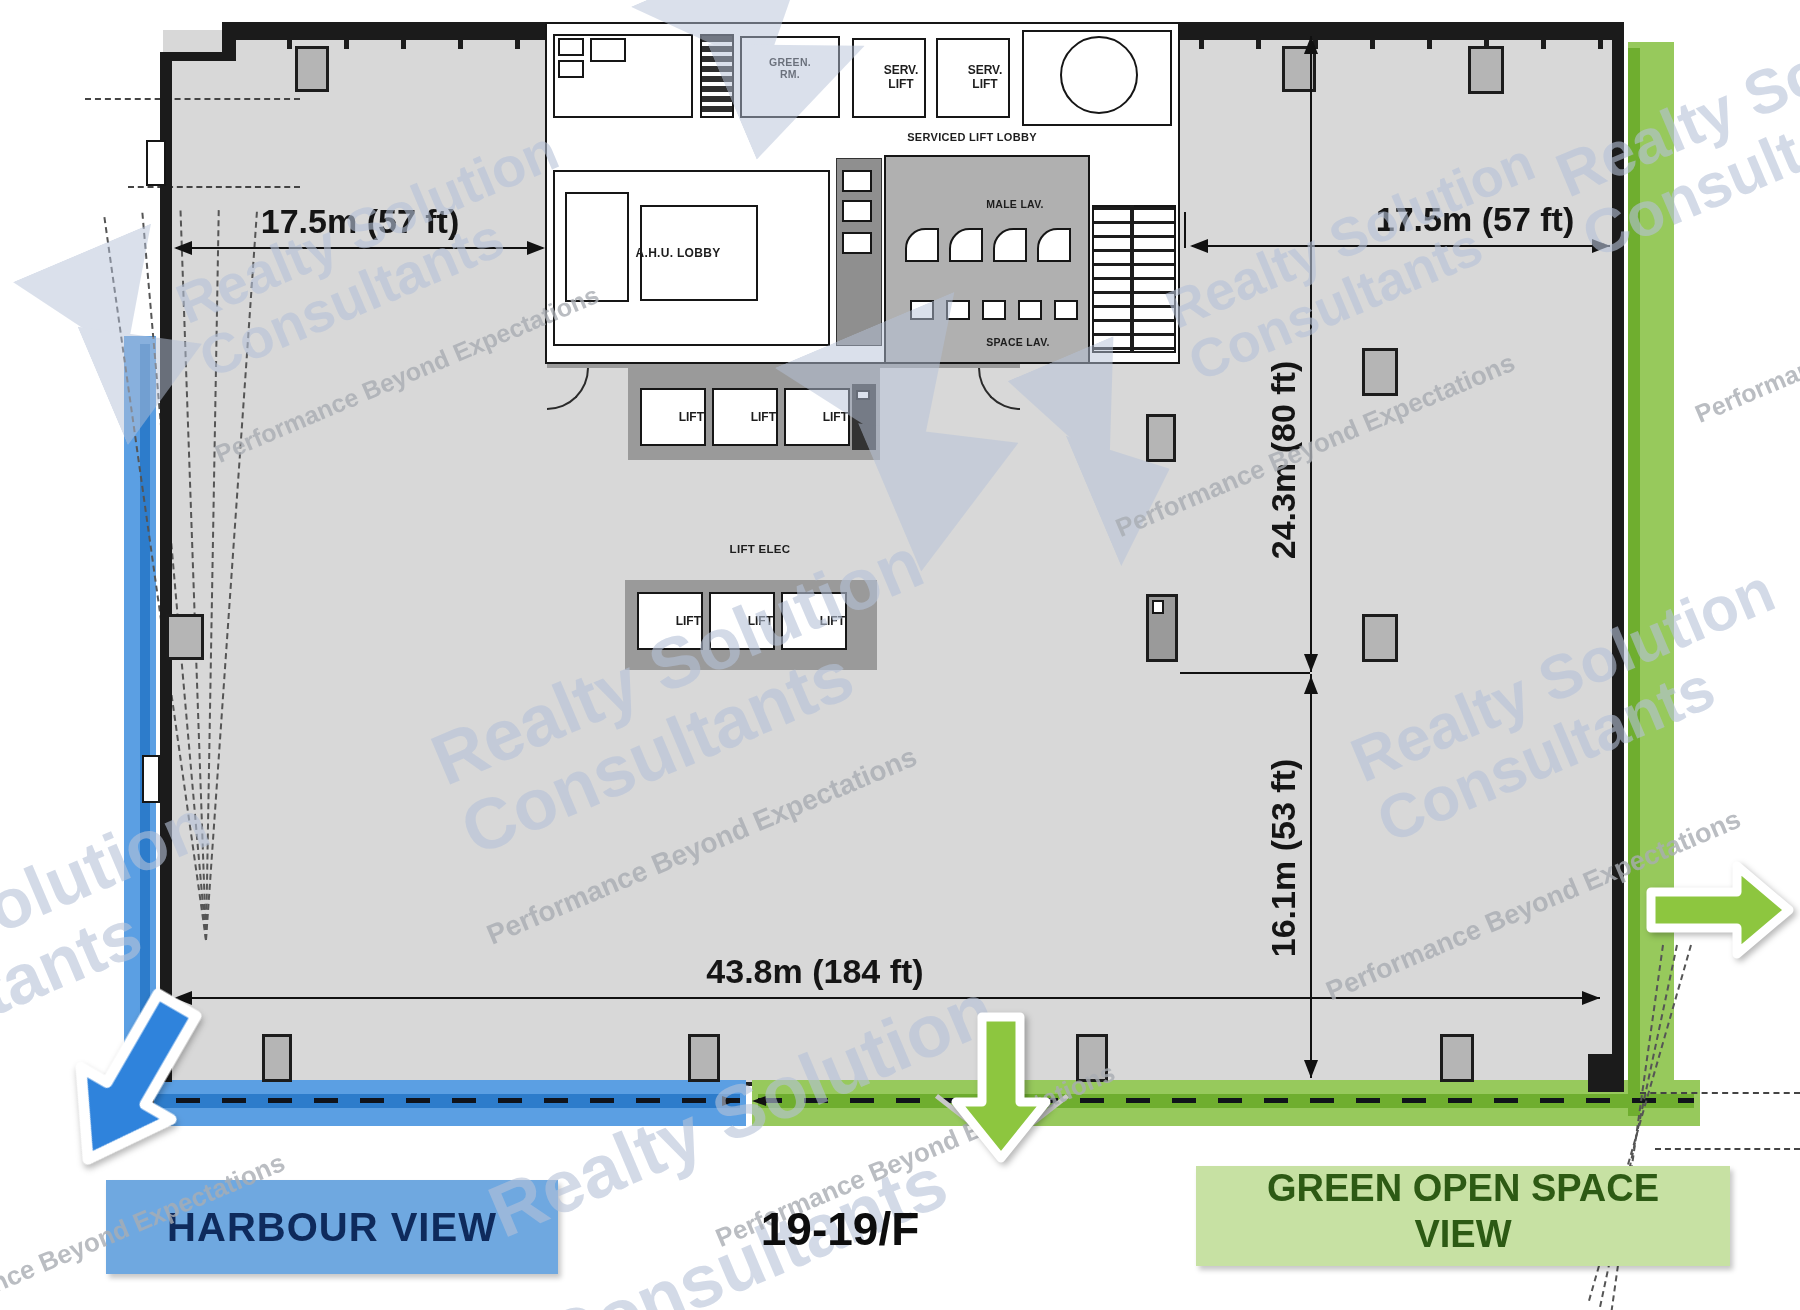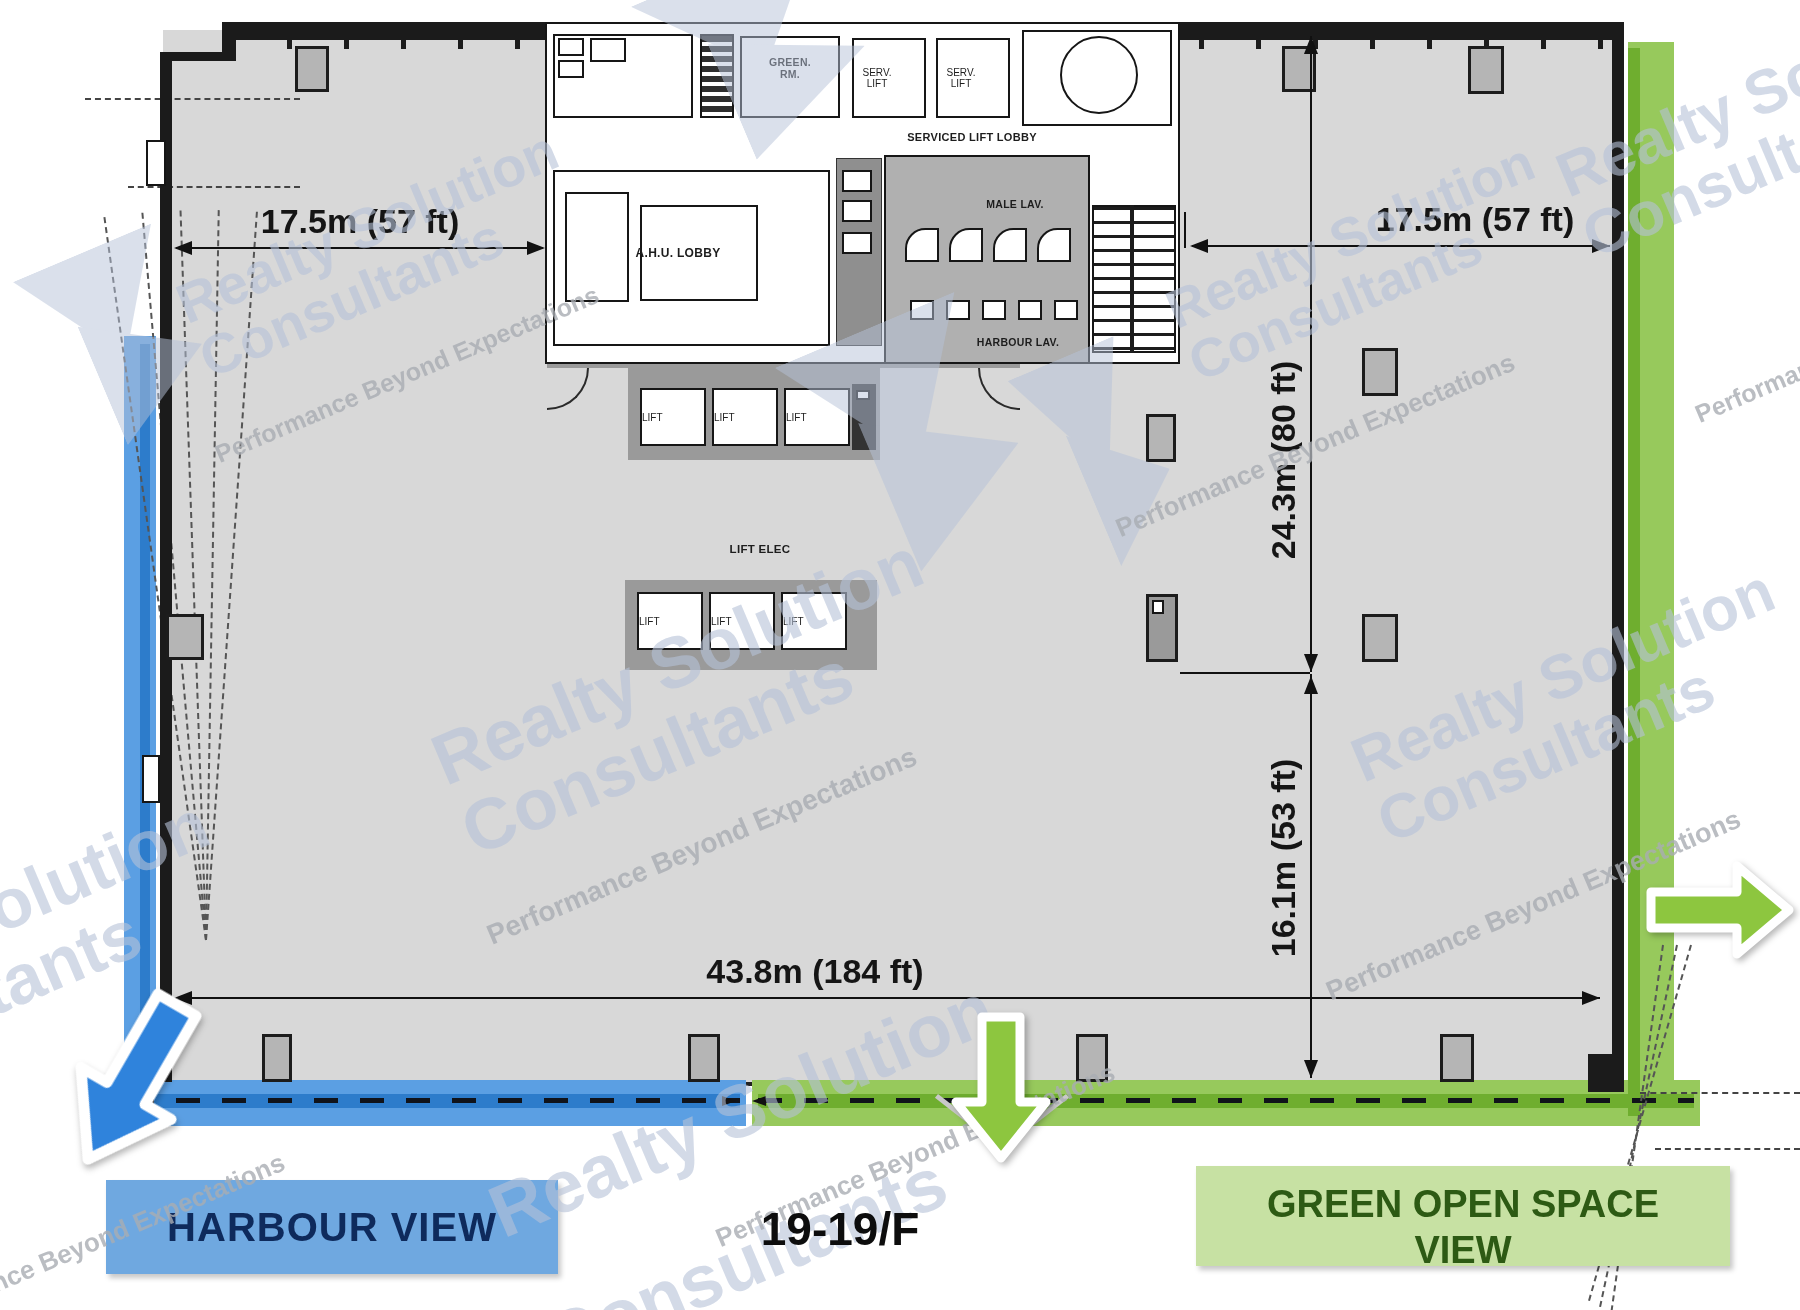--- a/index.html
+++ b/index.html
@@ -19,21 +19,21 @@
   .bandGreenStripe{position:absolute;background:#6fae2f;z-index:9;}
   .bandDash{position:absolute;z-index:10;background:repeating-linear-gradient(90deg,#10131a 0 24px,transparent 24px 46px);}
   
   .room{position:absolute;background:#fff;border:2.5px solid #161616;box-sizing:border-box;z-index:18;}
   .fix{position:absolute;background:#fff;border:2px solid #161616;box-sizing:border-box;z-index:19;}
   .grayblk{position:absolute;background:#8f8f8f;border:1px solid #333;box-sizing:border-box;z-index:18;}
   .corr{position:absolute;background:#9a9a9a;z-index:17;}
   .plab{position:absolute;font-size:11px;font-weight:bold;color:#1d1d1d;white-space:nowrap;
         transform:translateX(-50%);z-index:22;letter-spacing:.3px;}
   .liftbox{position:absolute;background:#fff;border:2.5px solid #161616;box-sizing:border-box;z-index:19;
-           display:flex;align-items:center;justify-content:flex-start;font-size:10px;font-weight:normal;color:#1d1d1d;}
+           display:flex;align-items:center;justify-content:flex-end;font-size:12px;font-weight:bold;color:#1d1d1d;}
   .wrapLab{width:46px;text-align:center;line-height:1.15;white-space:normal;}
   .arcBL{position:absolute;width:40px;height:40px;border:0 solid #2a2a2a;border-width:0 0 2px 2px;border-radius:0 0 0 42px;z-index:18;}
   .arcBR{position:absolute;width:40px;height:40px;border:0 solid #2a2a2a;border-width:0 2px 2px 0;border-radius:0 0 42px 0;z-index:18;}
   .stairs{position:absolute;background:repeating-linear-gradient(180deg,#1c1c1c 0 3px,#fff 3px 14px);
           border:2.5px solid #161616;box-sizing:border-box;z-index:18;}
   .hatchV{position:absolute;background:repeating-linear-gradient(0deg,#fff 0 4px,#2e2e2e 4px 10px);border:2px solid #161616;box-sizing:border-box;z-index:19;}
   
   .hline{position:absolute;height:2px;background:#111;z-index:40;}
   .vline{position:absolute;width:2px;background:#111;z-index:40;}
   .dimtext{position:absolute;font-weight:bold;font-size:34px;color:#151515;white-space:nowrap;
@@ -154,21 +154,21 @@
   <div class="plab" style="left:1015px;top:198px;font-size:10.5px;">MALE LAV.</div>
   <div class="fix" style="left:905px;top:228px;width:34px;height:34px;border-radius:60% 0 0 0;"></div>
   <div class="fix" style="left:949px;top:228px;width:34px;height:34px;border-radius:60% 0 0 0;"></div>
   <div class="fix" style="left:993px;top:228px;width:34px;height:34px;border-radius:60% 0 0 0;"></div>
   <div class="fix" style="left:1037px;top:228px;width:34px;height:34px;border-radius:60% 0 0 0;"></div>
   <div class="fix" style="left:910px;top:300px;width:24px;height:20px;"></div>
   <div class="fix" style="left:946px;top:300px;width:24px;height:20px;"></div>
   <div class="fix" style="left:982px;top:300px;width:24px;height:20px;"></div>
   <div class="fix" style="left:1018px;top:300px;width:24px;height:20px;"></div>
   <div class="fix" style="left:1054px;top:300px;width:24px;height:20px;"></div>
-  <div class="plab" style="left:1018px;top:336px;font-size:10.5px;">HARBOUR LAV.</div>
+  <div class="plab" style="left:1018px;top:336px;font-size:10.5px;">SPACE LAV.</div>
 
   <div class="stairs" style="left:1092px;top:205px;width:84px;height:148px;"></div>
   <div class="abs" style="left:1130px;top:205px;width:4px;height:148px;background:#1c1c1c;z-index:19;"></div>
 
   <div class="corr" style="left:547px;top:334px;width:473px;height:34px;"></div>
   <div class="arcBL" style="left:978px;top:368px;"></div>
   <div class="arcBR" style="left:547px;top:368px;"></div>
 
   <div class="corr" style="left:628px;top:368px;width:252px;height:92px;"></div>
   <div class="liftbox" style="left:640px;top:388px;width:66px;height:58px;">
@@ -221,21 +221,21 @@
   <div class="hline" style="left:176px;top:997px;width:1424px;"></div>
   <div class="ah ahL" style="left:174px;top:991px;"></div>
   <div class="ah ahR" style="left:1582px;top:991px;"></div>
   <div class="dimtext" style="left:815px;top:952px;">43.8m (184 ft)</div>
 
   <div class="viewbox" style="left:106px;top:1180px;width:452px;height:94px;background:#6fa8e0;color:#0e2a5c;font-size:40px;letter-spacing:1px;">
     <span>HARBOUR VIEW</span>
   </div>
   <div class="floorlabel" style="left:840px;top:1202px;">19-19/F</div>
   <div class="viewbox" style="left:1196px;top:1166px;width:534px;height:100px;background:#c7e1a3;color:#2d5a14;font-size:38px;overflow:visible;align-items:flex-start;">
-    <span style="display:block;width:460px;text-align:center;line-height:1.2;margin-top:16px;">GREEN OPEN SPACE VIEW</span>
+    <span style="display:block;width:460px;text-align:center;line-height:1.2;">GREEN OPEN SPACE VIEW</span>
   </div>
 
   <svg class="arrowsvg" style="left:70px;top:985px;transform:rotate(30deg);" width="124" height="196" viewBox="0 0 124 196">
     <polygon points="40,8 84,8 84,110 114,110 62,186 10,110 40,110" fill="#2f83dc" stroke="#ffffff" stroke-width="11" stroke-linejoin="round"></polygon>
   </svg>
   <div class="chev" style="left:928px;top:1118px;width:80px;transform:rotate(38deg);"></div>
   <div class="chev" style="left:996px;top:1118px;width:80px;transform:rotate(-38deg);"></div>
   <svg class="arrowsvg" style="left:950px;top:1012px;" width="102" height="152" viewBox="0 0 102 152">
     <polygon points="32,5 70,5 70,90 96,90 51,146 6,90 32,90" fill="#8dc63f" stroke="#ffffff" stroke-width="9" stroke-linejoin="round"></polygon>
   </svg>

